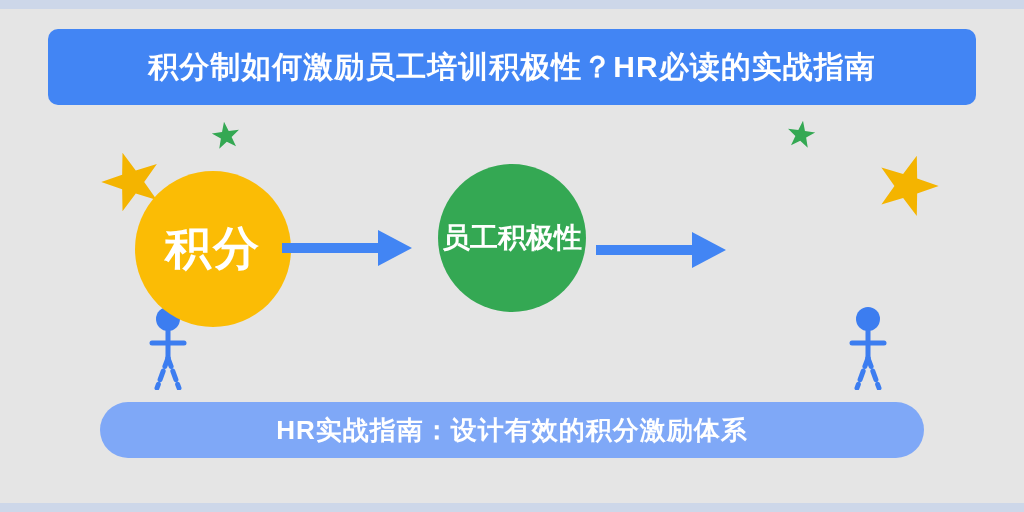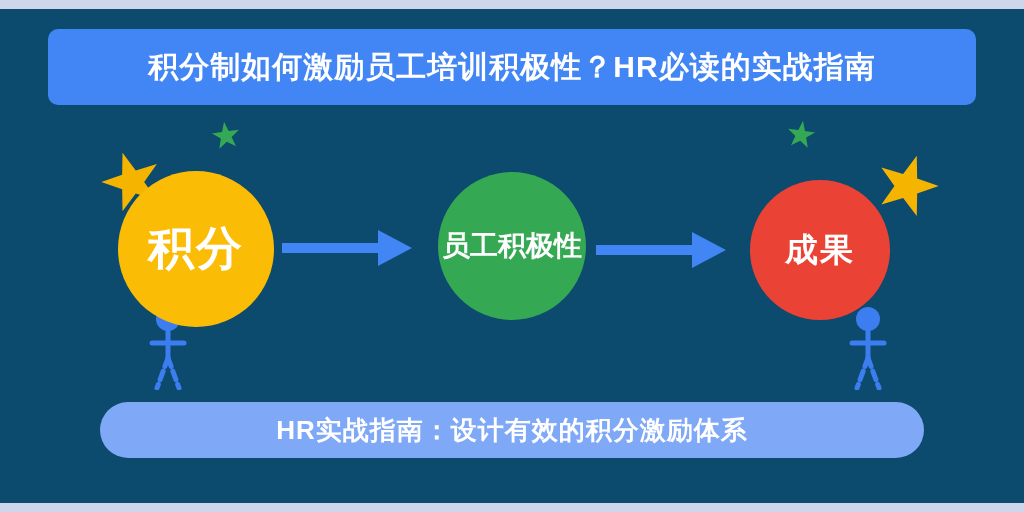--- a/index.html
+++ b/index.html
@@ -5,21 +5,21 @@
   * { margin: 0; padding: 0; box-sizing: border-box; }
   html, body { width: 1024px; height: 512px; }
   body {
     font-family: "Liberation Sans", "DejaVu Sans", sans-serif;
     overflow: hidden;
   }
   .canvas {
     position: relative;
     width: 1024px;
     height: 512px;
-    background: #0c4a6e;
+    background: #e5e5e5;
   }
   .strip {
     position: absolute;
     left: 0;
     width: 100%;
     height: 9px;
     background: #CDD7E9;
   }
   .strip.top { top: 0; }
   .strip.bottom { bottom: 0; }
@@ -50,28 +50,28 @@
     border-radius: 50%;
     display: flex;
     align-items: center;
     justify-content: center;
     color: #FFFFFF;
     font-weight: bold;
     z-index: 2;
   }
   .node span { white-space: nowrap; }
   .node-yellow {
-    left: 118px; top: 171px;
+    left: 135px; top: 171px;
     width: 156px; height: 156px;
     background: #FBBC05;
     font-size: 46px;
     letter-spacing: 2px;
   }
   .node-green {
-    left: 438px; top: 172px;
+    left: 438px; top: 164px;
     width: 148px; height: 148px;
     background: #34A853;
     font-size: 28px;
   }
   .node-red {
     left: 750px; top: 180px;
     width: 140px; height: 140px;
     background: #EA4335;
     font-size: 33px;
     letter-spacing: 2px;
@@ -147,23 +147,20 @@
   <svg class="star star-yellow-right" viewBox="0 0 100 100">
     <polygon points="50,2 61.2,34.6 95.7,35.2 68.1,55.9 78.2,88.8 50,69 21.8,88.8 31.9,55.9 4.3,35.2 38.8,34.6" fill="#F4B400"></polygon>
   </svg>
 
   <div class="node node-yellow">
     <span>积分</span>
   </div>
   <div class="node node-green">
     <span>员工积极性</span>
   </div>
-  <div class="node node-red">
-    <span>成果</span>
-  </div>
 
   <svg class="arrow arrow-1" viewBox="0 0 130 40">
     <rect x="0" y="15" width="98" height="10" fill="#4285F4"></rect>
     <polygon points="96,2 130,20 96,38" fill="#4285F4"></polygon>
   </svg>
   <svg class="arrow arrow-2" viewBox="0 0 130 40">
     <rect x="0" y="15" width="98" height="10" fill="#4285F4"></rect>
     <polygon points="96,2 130,20 96,38" fill="#4285F4"></polygon>
   </svg>
 

